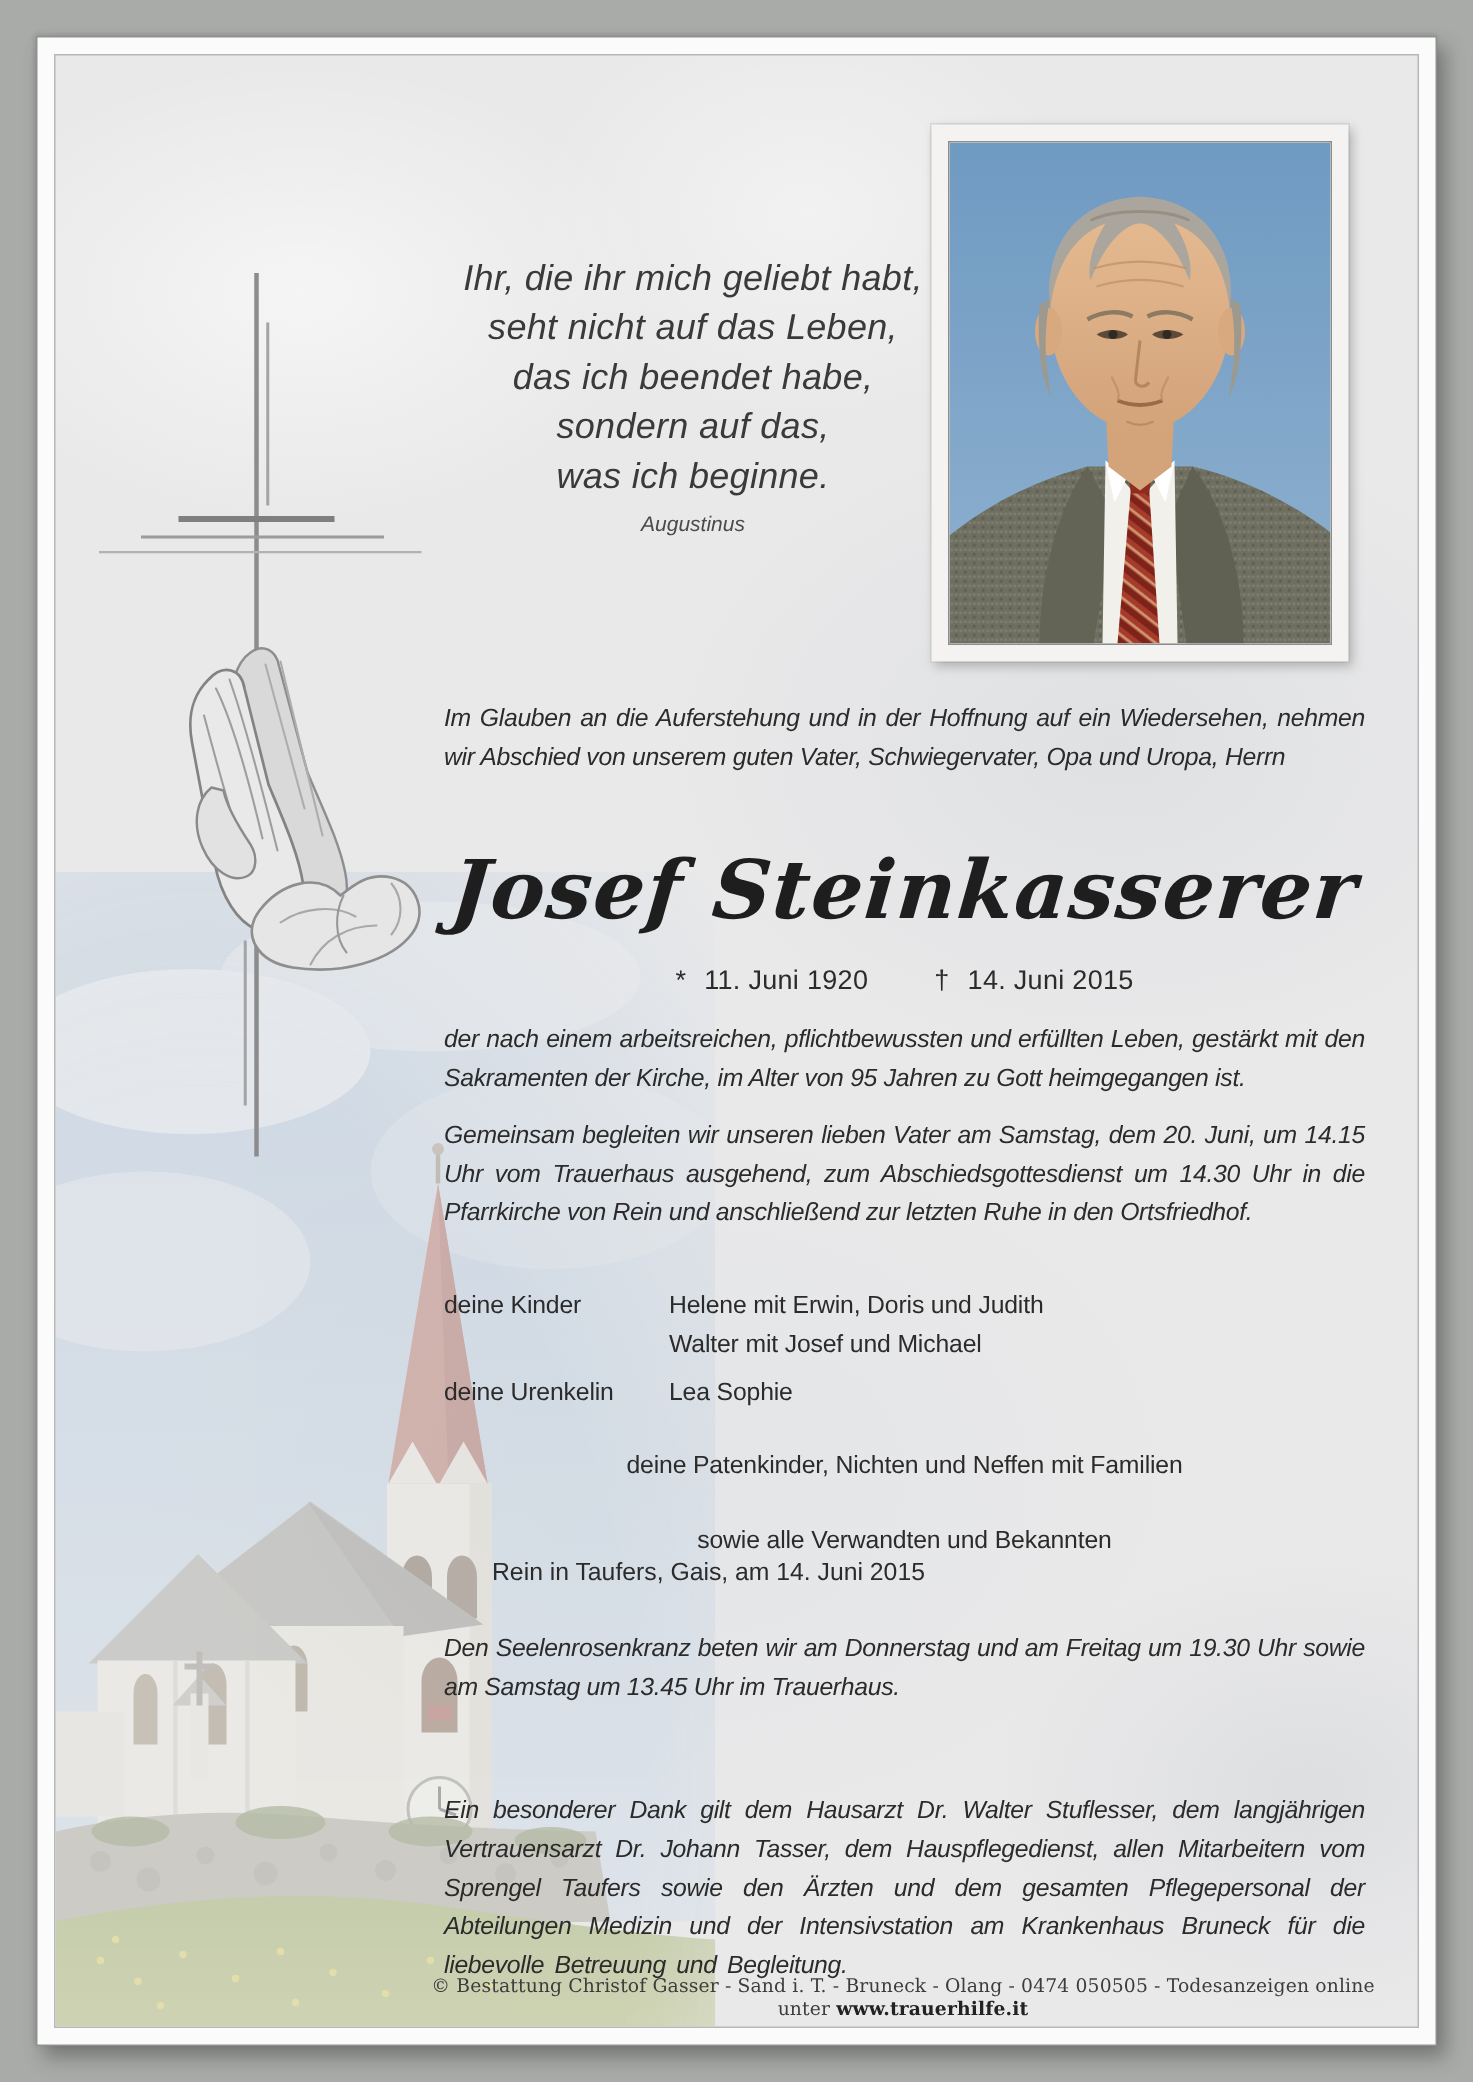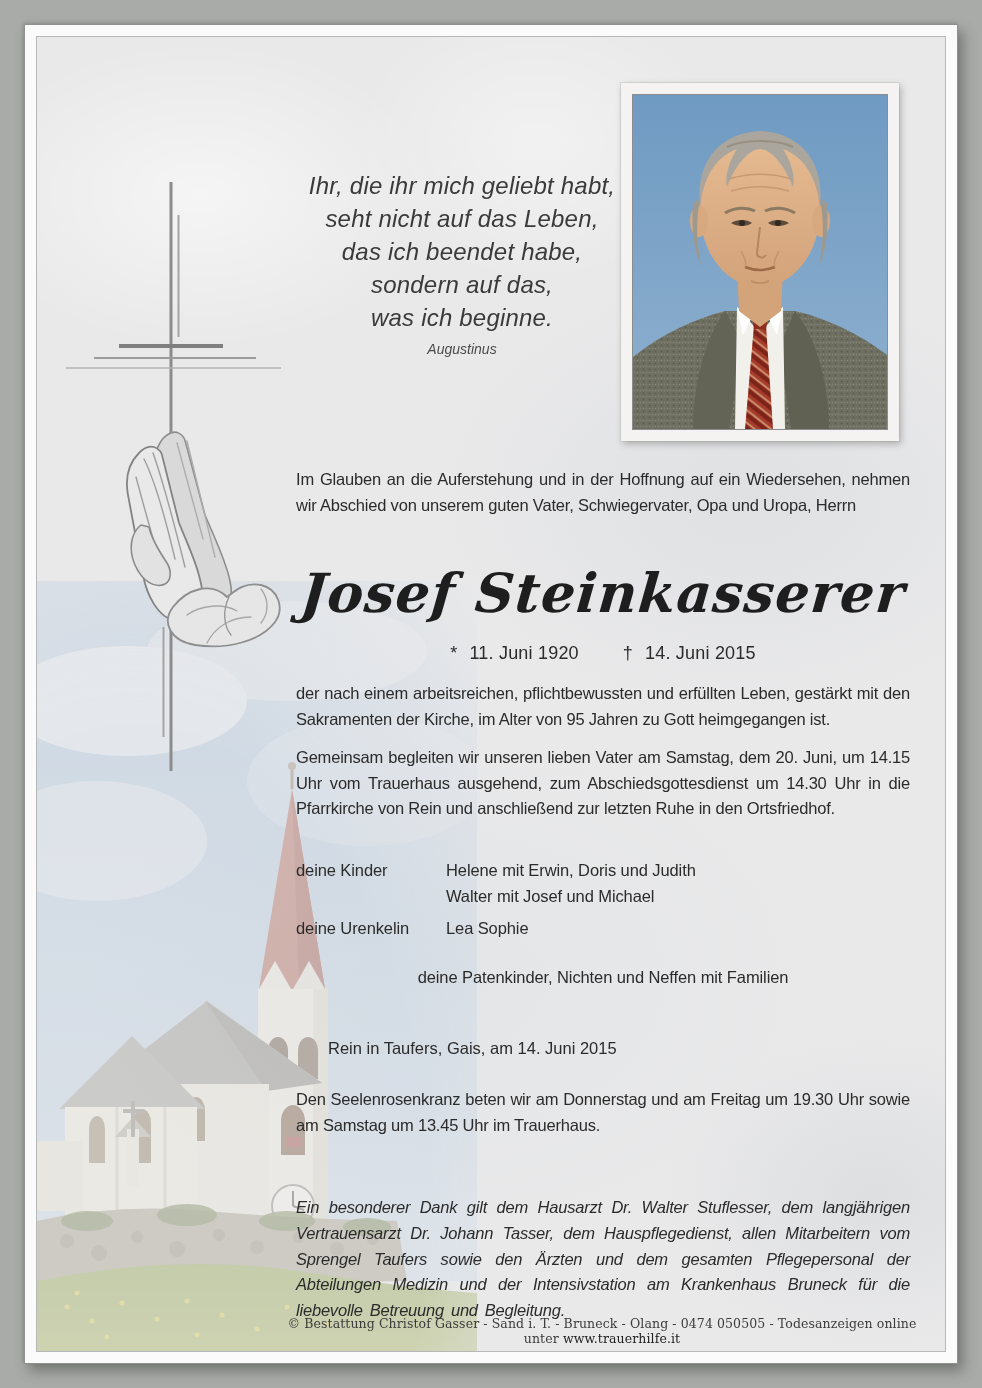--- a/index.html
+++ b/index.html
@@ -49,21 +49,21 @@
   .photo-mat {
     position:absolute; left:584px; top:46px; width:278px; height:358px;
     background:#f4f3f1; padding:11px;
     box-shadow: 2px 3px 7px rgba(90,92,90,.4), 0 0 0 1px #d8d8d6;
   }
   .photo-inner { width:100%; height:100%; border:1px solid #8a8c8e; overflow:hidden; }
   .photo-inner svg { display:block; }
 
   
   .col { position:absolute; left:259px; width:614px; }
-  .para { font-size:16.5px; line-height:25.5px; letter-spacing:-0.2px; text-align:justify; }
+  .para { font-size:16.5px; line-height:25.5px; letter-spacing:-0.2px; text-align:justify;font-style:italic; }
   .intro   { top:430px; }
   .name-block { top:524px; text-align:center; }
   .name {
     font-family:"DejaVu Serif", serif; font-style:italic; font-weight:600;
     font-size:54px; letter-spacing:1px; color:#1e1e1e;
     transform:skewX(-5deg); display:inline-block;
   }
   .dates { top:606px; display:flex; justify-content:center; gap:44px; font-size:18px; letter-spacing:.2px; }
   .date-item { display:flex; gap:12px; }
   .life    { top:644px; }
@@ -79,21 +79,21 @@
   .dateline { top:1002px; font-size:16.5px;margin-left:32px; }
   .rosary   { top:1050px; }
   .thanks   { top:1158px; font-style:italic; word-spacing:2.5px; line-height:25.8px; }
 
   
   .footer {
     position:absolute; left:232px; right:10px; bottom:5px;
     text-align:center; font-family:"DejaVu Serif", serif;
     font-size:12.5px; color:#3c3c3c; letter-spacing:.1px;
   }
-  .footer .site { font-weight:normal; color:#222; }
+  .footer .site { font-weight:bold; color:#222; }
 </style>
 </head>
 <body>
 
 <div class="stage">
   <div class="mat">
     <div class="paper">
 
       <div class="church-wrap">
         <svg width="440" height="770" viewBox="0 0 440 770">
@@ -312,20 +312,21 @@
         </div>
         <div class="m-row">
           <span class="m-label"></span>
           <span class="m-value">Walter mit Josef und Michael</span>
         </div>
         <div class="m-row gap">
           <span class="m-label">deine Urenkelin</span>
           <span class="m-value">Lea Sophie</span>
         </div>
         <div class="m-line">deine Patenkinder, Nichten und Neffen mit Familien</div>
+        <div class="m-line">sowie alle Verwandten und Bekannten</div>
       </div>
 
       <div class="col dateline">Rein in Taufers, Gais, am 14. Juni 2015</div>
 
       <div class="col para rosary">Den Seelenrosenkranz beten wir am Donnerstag und am Freitag um 19.30 Uhr sowie am Samstag um 13.45 Uhr im Trauerhaus.</div>
 
       <div class="col para thanks">Ein besonderer Dank gilt dem Hausarzt Dr. Walter Stuflesser, dem langjährigen Vertrauensarzt Dr. Johann Tasser, dem Hauspflegedienst, allen Mitarbeitern vom Sprengel Taufers sowie den Ärzten und dem gesamten Pflegepersonal der Abteilungen Medizin und der Intensivstation am Krankenhaus Bruneck für die liebevolle Betreuung und Begleitung.</div>
 
       <div class="footer">
         <span>© Bestattung Christof Gasser - Sand i. T. - Bruneck - Olang - 0474 050505 - Todesanzeigen online unter</span>

